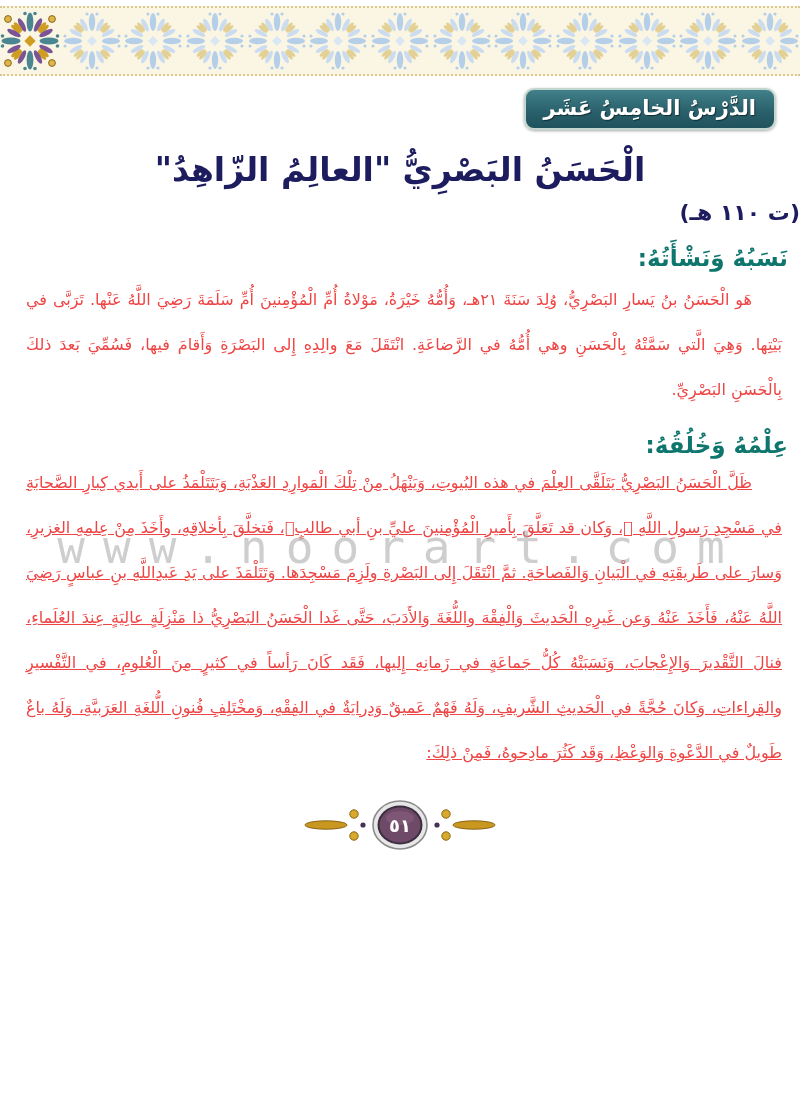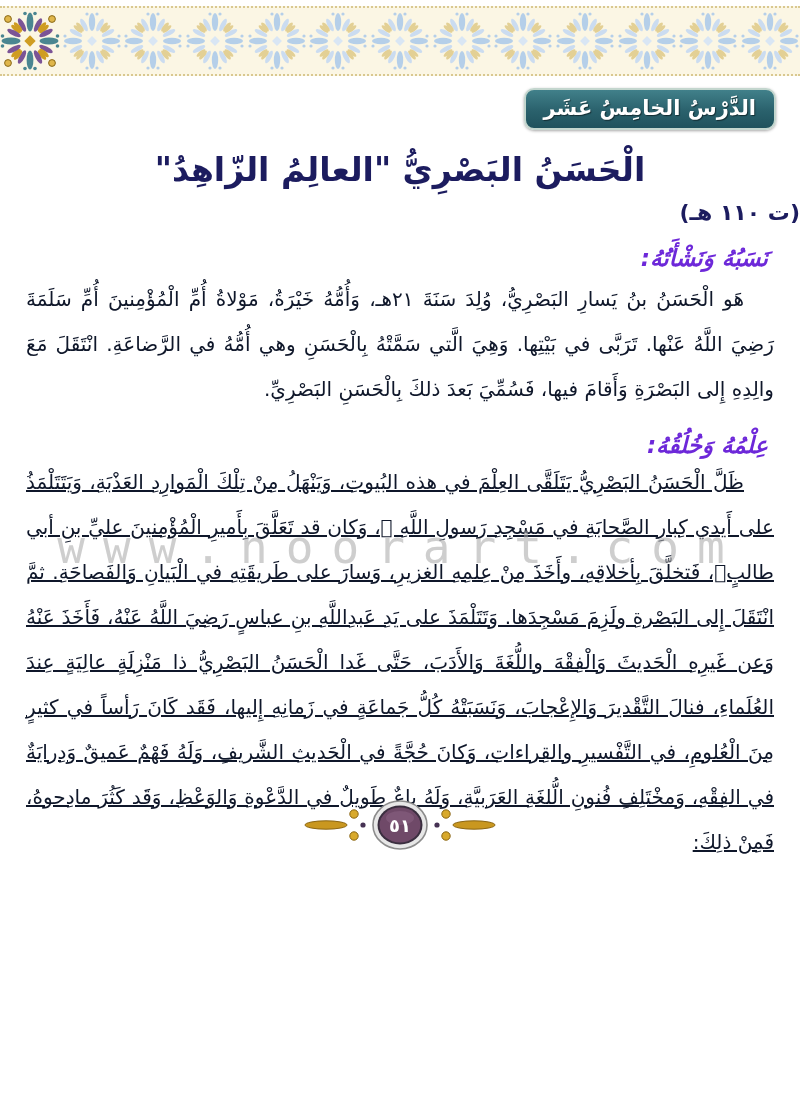--- a/index.html
+++ b/index.html
@@ -21,22 +21,22 @@
   .badge span{color:#ffffff;font-weight:bold;font-size:21px;
     text-shadow:1px 1px 1px rgba(0,0,0,.5);letter-spacing:.5px;}
 
   
   .title{margin:0;padding-top:146px;text-align:center;color:#1c1c5f;
     font-size:33px;font-weight:bold;line-height:1.45;}
   .subtitle{margin:6px 0 0 0;text-align:right;color:#1c1c5f;
     font-size:22px;font-weight:bold;}
 
   
-  .heading{margin:20px 32px 0 0;color:#6d28d9;font-size:23px;font-weight:bold;font-style:italic;}
-  .para{margin:6px 26px 0 26px;color:#0f172a;font-size:20px;line-height:45px;
+  .heading{margin:20px 12px 0 0;color:#0f766e;font-size:23px;font-weight:bold;}
+  .para{margin:6px 18px 0 26px;color:#ef4444;font-size:16px;line-height:45px;
     text-align:justify;text-indent:30px;}
   .para.no-top{margin-top:2px;text-decoration:underline;}
 
   
   .watermark{position:absolute;top:520px;left:0;width:800px;text-align:center;
     direction:ltr;font-family:"DejaVu Sans Mono",monospace;font-size:46px;
     color:rgba(165,165,165,.55);letter-spacing:18px;pointer-events:none;
     white-space:nowrap;z-index:5;}
 
   

